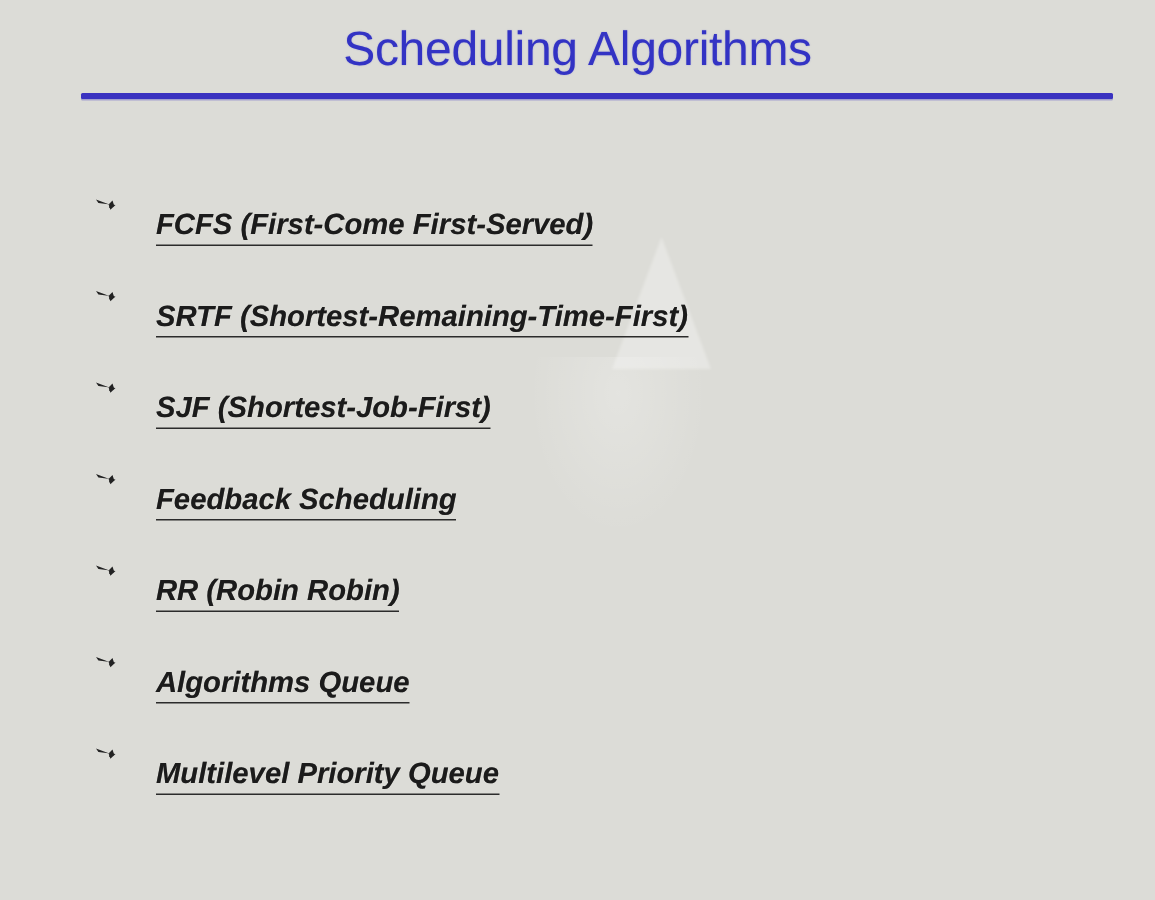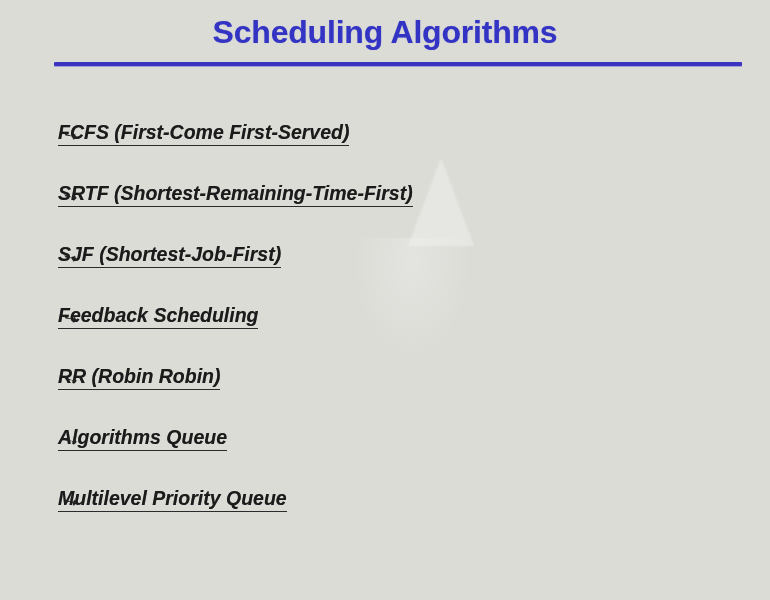--- a/index.html
+++ b/index.html
@@ -53,21 +53,21 @@
     left: 0;
     top: 13px;
     width: 770px;
     text-align: center;
   }
   .slide-title {
     display: inline-block;
     color: #3333c4;
     font-family: "Liberation Sans", sans-serif;
     font-size: 32px;
-    font-weight: bold;
+    font-weight: normal;
     letter-spacing: -0.2px;
     line-height: 38px;
     text-shadow: 0 0 1px rgba(51,51,196,0.35);
   }
 
   
   .title-rule {
     position: absolute;
     left: 54px;
     top: 62px;
@@ -84,23 +84,23 @@
     left: 0;
     top: 120px;
     width: 770px;
     margin: 0;
     padding: 0;
     list-style: none;
   }
   .bullet-item {
     position: relative;
     height: 61px;
-    padding-left: 28px;
+    padding-left: 74px;
     display: flex;
-    align-items: flex-start;
+    align-items: center;
   }
   .bullet-marker {
     position: absolute;
     left: 63px;
     top: 9px;
     width: 17px;
     height: 16px;
     display: block;
     color: #232323;
   }

